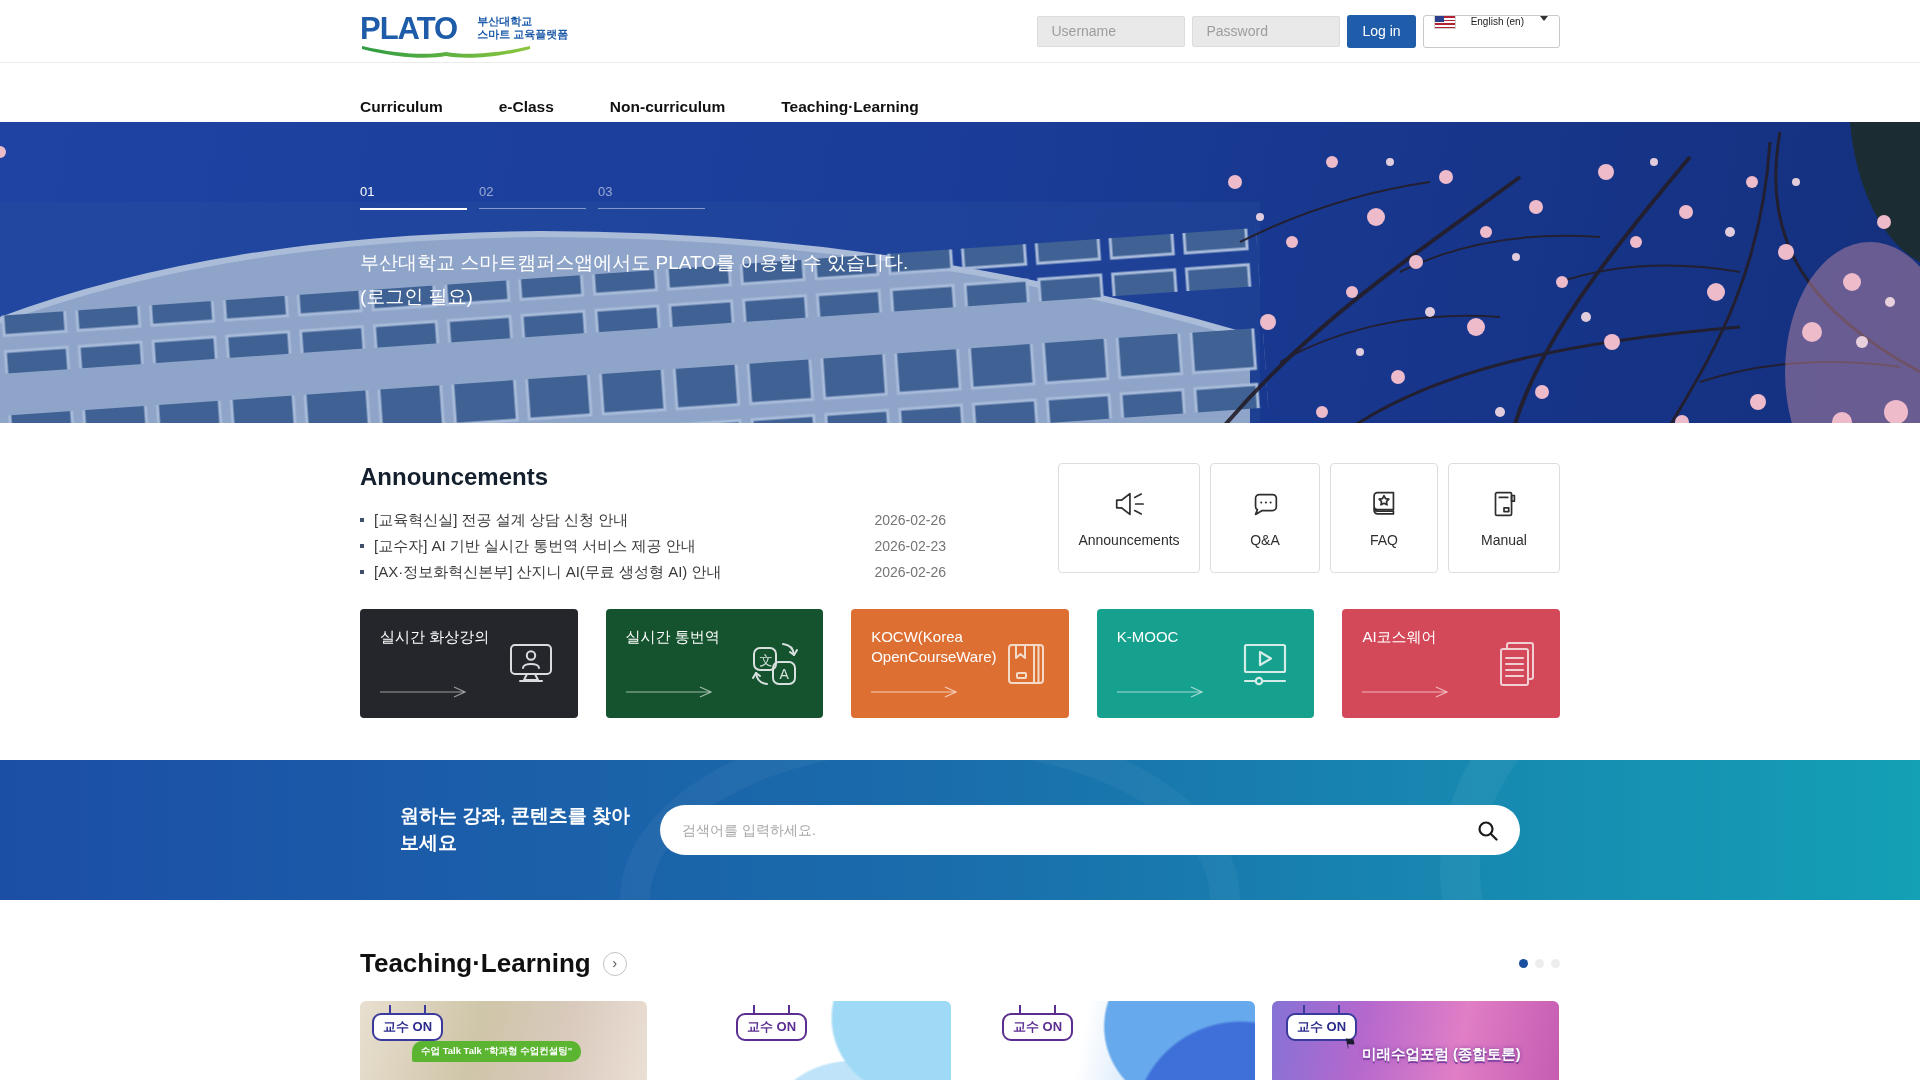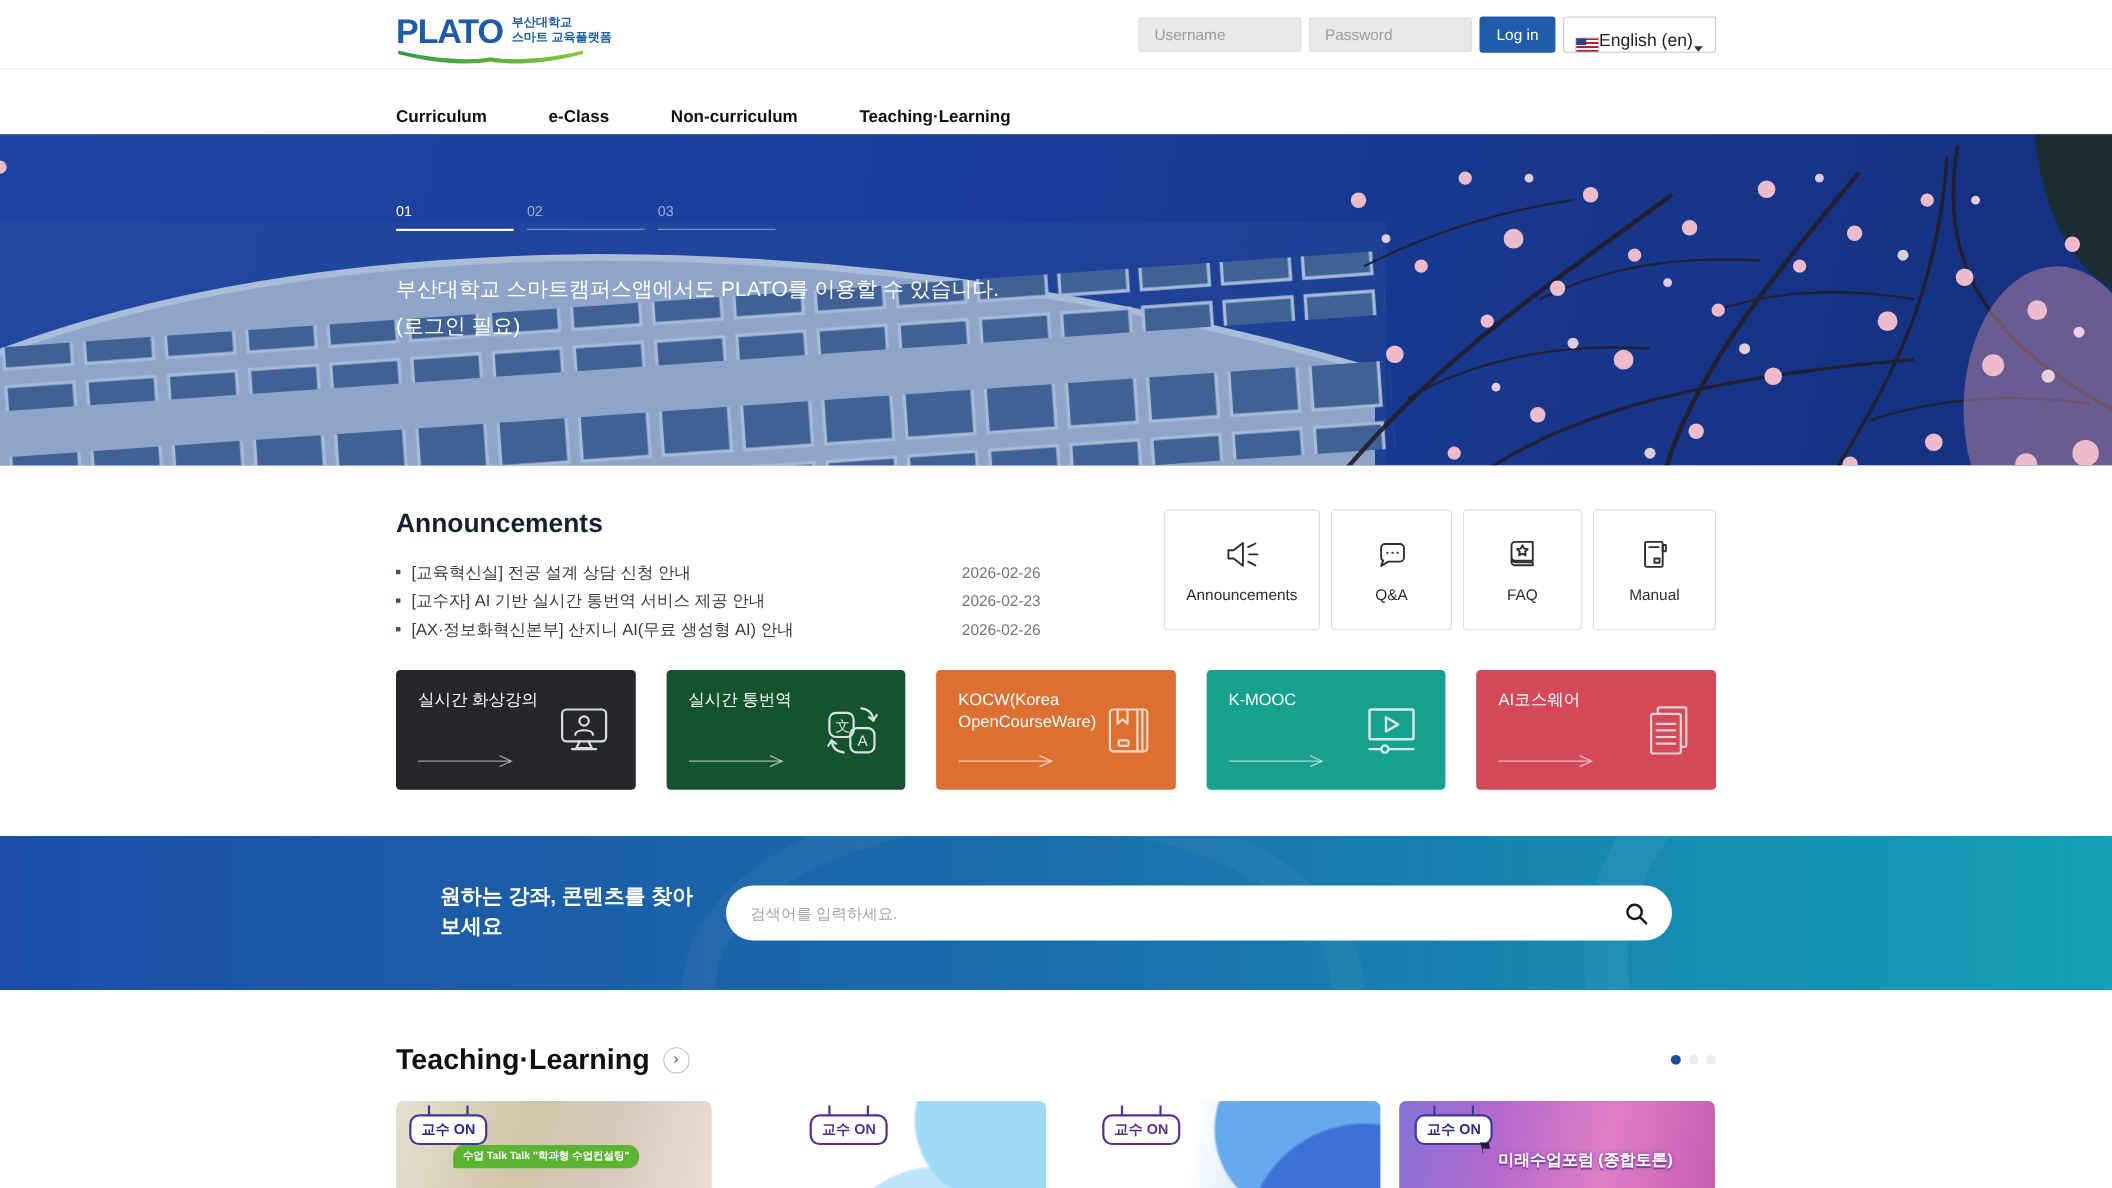--- a/index.html
+++ b/index.html
@@ -3,32 +3,32 @@
 <meta charset="utf-8">
 <style>
   * { margin:0; padding:0; box-sizing:border-box; }
   html,body { width:1920px; height:1080px; overflow:hidden; background:#fff;
     font-family:"Liberation Sans", sans-serif; }
   .wrap { width:1200px; margin:0 auto; position:relative; }
 
   
   .topbar { height:62px; background:#fff; }
   .topbar .wrap { height:62px; display:flex; align-items:center; justify-content:space-between; }
-  .logo { display:flex; align-items:flex-start; position:relative; height:48px; padding-top:6px; cursor:pointer; }
+  .logo { display:flex; align-items:flex-start; position:relative; height:48px; padding-top:6px; cursor:pointer;gap:12px; }
   .logo-brand { font-size:31px; font-weight:bold; color:#1e5ba9; letter-spacing:-1px; line-height:1; }
   .logo-sub { margin-left:8px; margin-top:2px; font-size:11px; font-weight:bold; color:#1e5ba9; line-height:1.2; }
   .logo-swoosh { position:absolute; left:0; top:36px; }
   .login-box { display:flex; align-items:center; gap:7px; }
   .login-box input { width:148px; height:31px; background:#e9e9e9; border:1px solid #dcdcdc;
     border-radius:2px; padding:0 13px; font-size:14px; color:#333; font-family:inherit; }
   .login-box input::placeholder { color:#9d9d9d; }
   .btn-login { height:33px; padding:0 15px; background:#1f5ca9; color:#fff; border:none;
     border-radius:3px; font-size:14px; cursor:pointer; font-family:inherit; }
   .lang { height:33px; padding:0 11px; background:#fff; border:1px solid #c9c9c9; border-radius:3px;
-    display:flex; align-items:flex-end; gap:1px; font-size:16px; color:#222; cursor:pointer; }
+    display:flex; align-items:flex-start; gap:16px; font-size:10px; color:#222; cursor:pointer; }
   .flag { width:20px; height:12px; position:relative; display:inline-block;
     background:repeating-linear-gradient(180deg,#b22234 0 1.8px,#fff 1.8px 3.6px); box-shadow:0 0 0 1px #d0d0d0; }
   .flag::after { content:""; position:absolute; left:0; top:0; width:9px; height:6.5px; background:#2a3e8c; }
   .caret { width:0; height:0; border-left:4px solid transparent; border-right:4px solid transparent;
     border-top:5px solid #333; display:inline-block; }
 
   
   .nav { height:60px; background:#fff; border-top:1px solid #ebebeb; }
   .nav .wrap { height:60px; display:flex; align-items:center; gap:56px; }
   .nav-item { font-size:15.5px; font-weight:600; color:#111; cursor:pointer;margin-top:27px; }

